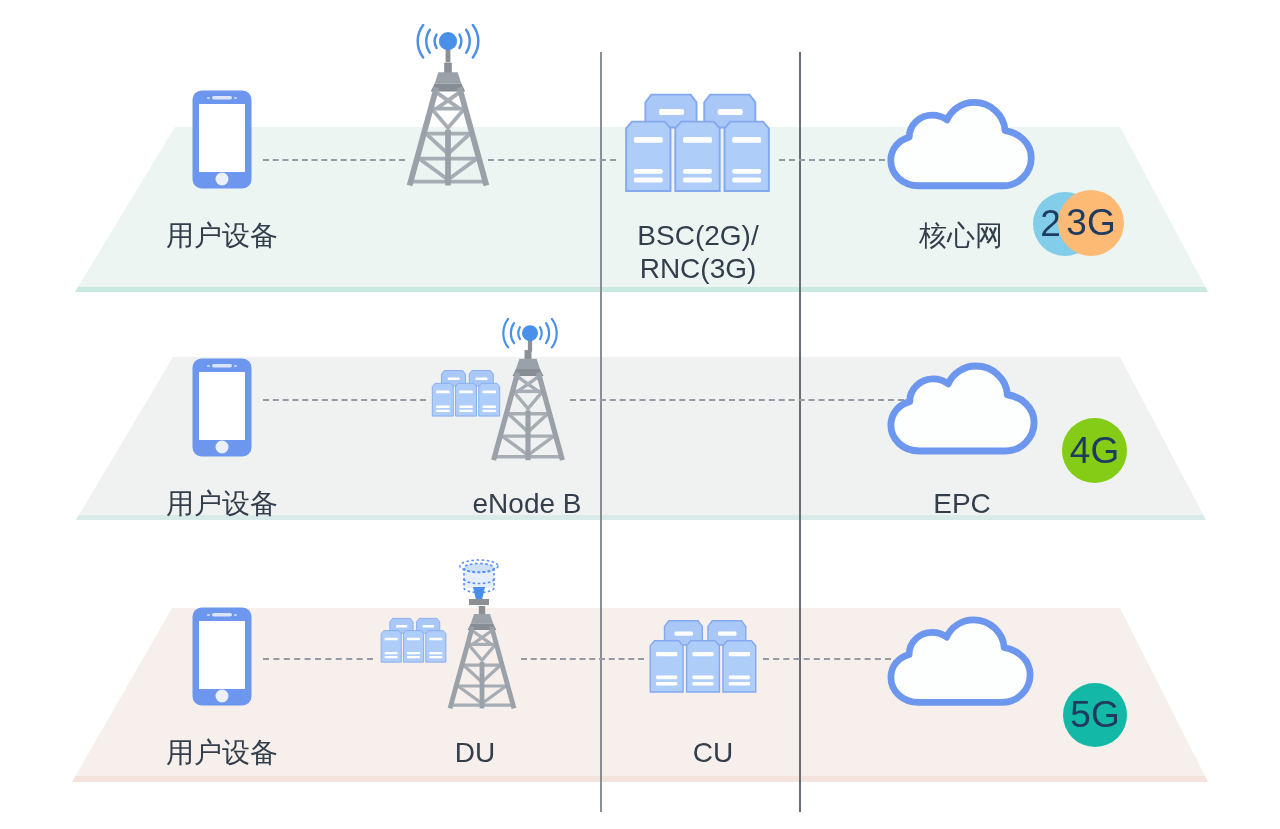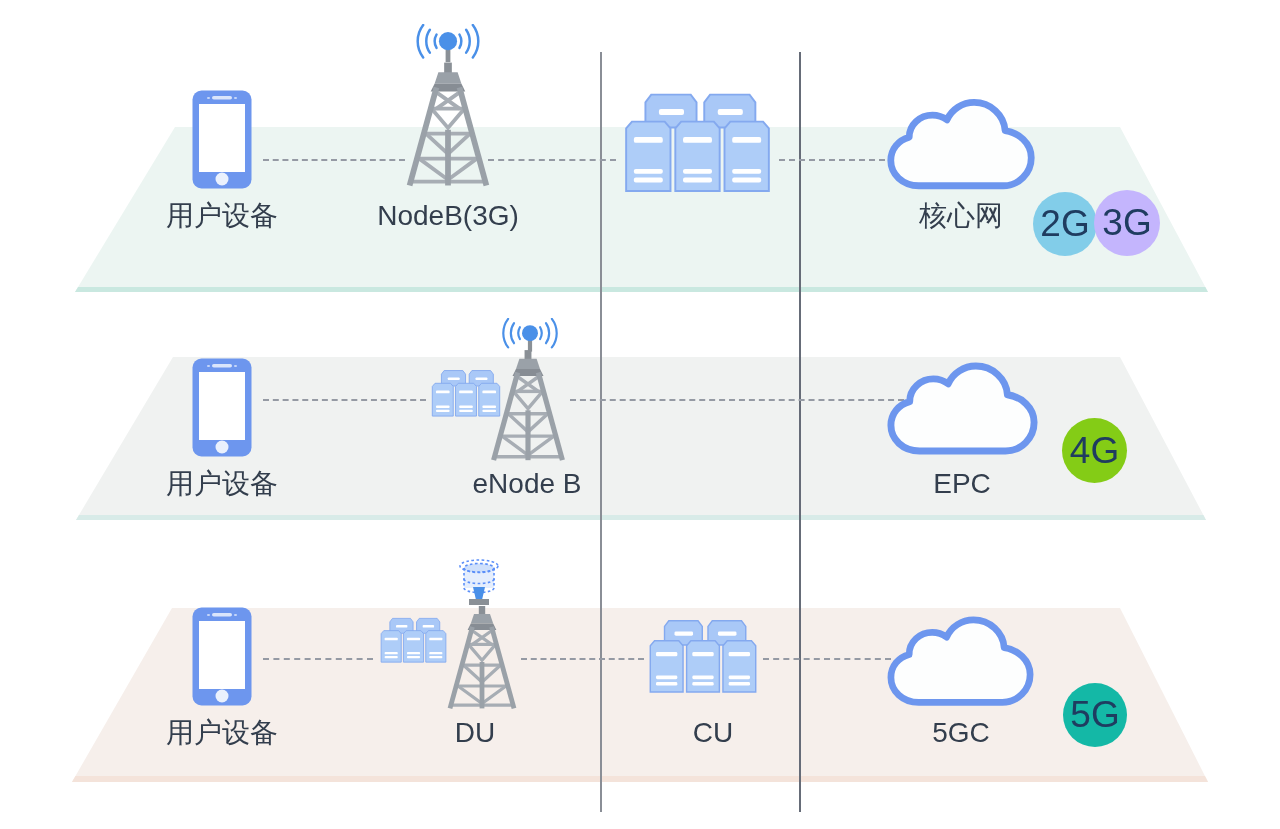--- a/index.html
+++ b/index.html
@@ -11,21 +11,21 @@
   .band1{top:127px;height:165px;clip-path:polygon(175px 0,1120px 0,1208px 165px,75px 165px);}
   .band2{top:357px;height:163px;clip-path:polygon(173px 0,1120px 0,1206px 163px,76px 163px);}
   .band3{top:608px;height:174px;clip-path:polygon(172px 0,1120px 0,1208px 174px,72px 174px);}
   .band-edge{position:absolute;bottom:0;height:5px;}
   .band1 .band-edge{left:75px;width:1133px;}
   .band2 .band-edge{left:76px;width:1130px;}
   .band3 .band-edge{left:72px;width:1136px;height:6px;}
   .vline{position:absolute;top:52px;width:2px;height:760px;z-index:2;}
   .dash{position:absolute;height:0;border-top:2px dashed #959aa4;z-index:3;}
   .icon{position:absolute;z-index:5;}
-  .label{position:absolute;z-index:6;font-size:28px;line-height:33px;text-align:center;white-space:nowrap;}
+  .label{position:absolute;z-index:6;font-size:28px;line-height:33px;text-align:center;white-space:nowrap;margin-top:20px;}
   .badge{
     position:absolute;border-radius:50%;display:flex;align-items:center;justify-content:center;
     font-size:37px;font-weight:500;color:#1f3c60;z-index:7;
   }
 </style>
 </head>
 <body>
 
 <svg width="0" height="0" style="position:absolute" aria-hidden="true">
   <defs>
@@ -150,26 +150,29 @@
     </svg>
   <svg class="icon" style="left:618px;top:85px;width:159px;height:108px">
       <use href="#sym-servers"></use>
     </svg>
   <svg class="icon" style="left:884px;top:98px;width:155px;height:98px">
       <use href="#sym-cloud"></use>
     </svg>
 
   <div class="label" style="left:122px;top:199px;width:200px">用户设备</div>
   <div class="label" style="left:348px;top:199px;width:200px">
-    <div>NodeB(3G)</div>
+  </div>
+  <div class="label" style="left:598px;top:199px;width:200px">
+    <div>BSC(2G)/</div>
+    <div>RNC(3G)</div>
   </div>
   <div class="label" style="left:861px;top:199px;width:200px">核心网</div>
 
   <div class="badge" style="left: 1033px; top: 192px; width: 64px; height: 64px; background-color: rgb(130, 205, 233);">2G</div>
-  <div class="badge" style="left: 1094px; top: 190px; width: 66px; height: 66px; z-index: 8; background-color: #c4b5fd;">3G</div>
+  <div class="badge" style="left: 1058px; top: 190px; width: 66px; height: 66px; z-index: 8; background-color: #fdba74;">3G</div>
 
   <svg class="icon" style="left:191px;top:357px;width:62px;height:101px">
       <use href="#sym-phone"></use>
     </svg>
   <svg class="icon" style="left:428px;top:366px;width:76px;height:51px">
       <use href="#sym-servers"></use>
     </svg>
   <svg class="icon" style="left:485px;top:348px;width:86px;height:116px">
       <use href="#sym-tower"></use>
     </svg>
@@ -201,17 +204,16 @@
   <svg class="icon" style="left:646px;top:612px;width:114px;height:83px">
       <use href="#sym-servers"></use>
     </svg>
   <svg class="icon" style="left:882px;top:616px;width:158px;height:96px">
       <use href="#sym-cloud"></use>
     </svg>
 
   <div class="label" style="left:122px;top:716px;width:200px">用户设备</div>
   <div class="label" style="left:375px;top:716px;width:200px">DU</div>
   <div class="label" style="left:613px;top:716px;width:200px">CU</div>
-  <div class="label" style="left:861px;top:716px;width:200px">5GC</div>
 
   <div class="badge" style="left: 1063px; top: 683px; width: 64px; height: 64px; background-color: #14b8a6;">5G</div>
 
 </div>
 
 </body></html>

